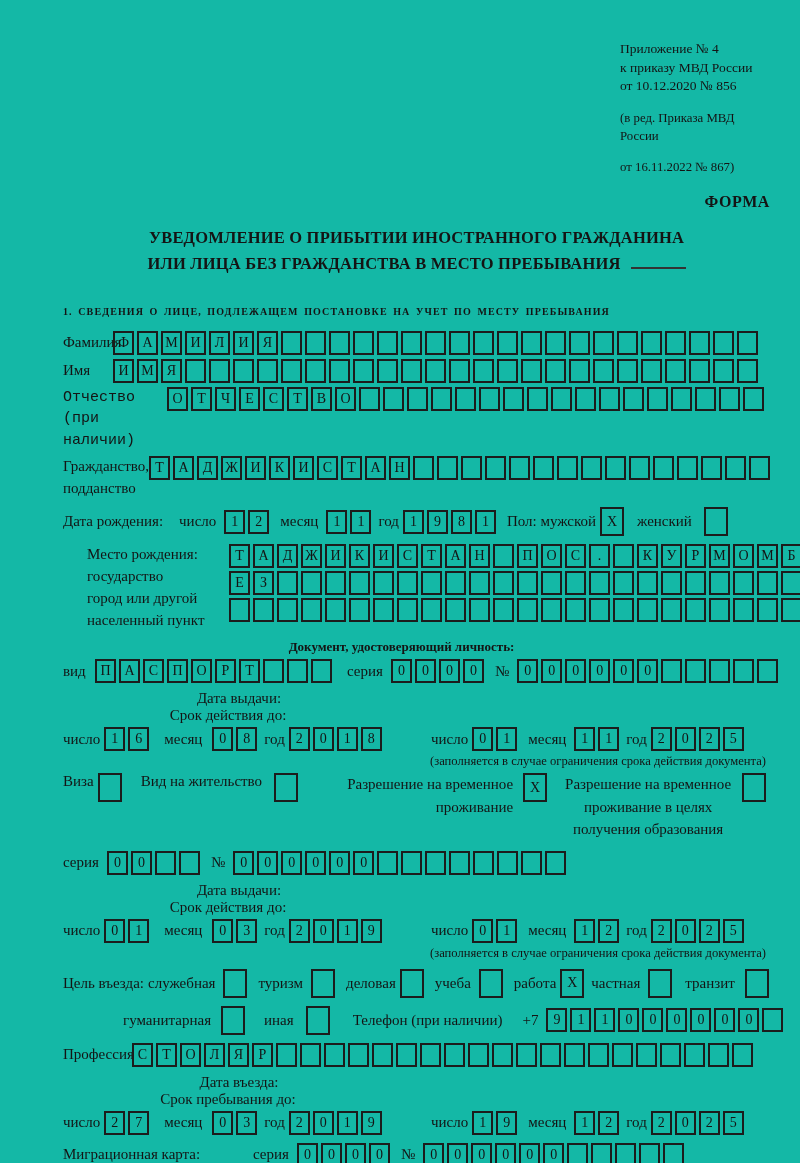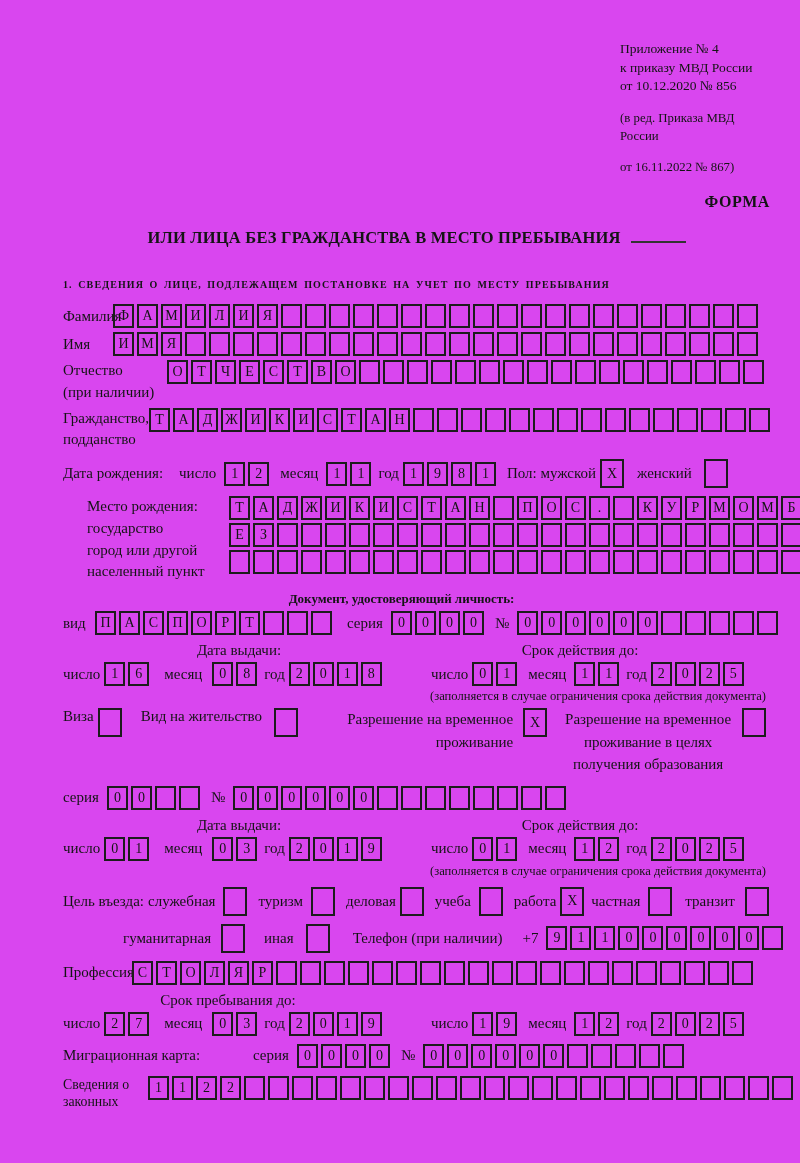--- a/index.html
+++ b/index.html
@@ -1,40 +1,40 @@
 <!DOCTYPE html>
 <html><head>
 <meta charset="utf-8">
 <style>
   html,body{margin:0;padding:0;background:#fff;}
   .page{position:relative;width:800px;height:1163px;box-sizing:border-box;
-        padding:40px 30px 0 63px;background:#d946ef;color:#141414;
+        padding:40px 30px 0 63px;background:#14b8a6;color:#141414;
         font-family:"Liberation Serif","DejaVu Serif",serif;overflow:hidden;}
   .annex{margin-left:557px;font-size:13.5px;line-height:1.38;}
   .annex .rev{margin-top:14px;font-size:12.8px;}
   .forma{text-align:right;font-weight:bold;font-size:16px;margin-top:16px;letter-spacing:.6px;}
   .title{text-align:center;font-weight:bold;font-size:16.5px;line-height:1.6;margin-top:14px;letter-spacing:.2px;}
   .blank{display:inline-block;width:55px;height:13px;border-bottom:2px solid #333;margin-left:10px;}
   .sec{font-weight:bold;font-size:10px;margin-top:28px;letter-spacing:1.1px;word-spacing:2px;white-space:nowrap;}
   .row{display:flex;align-items:center;margin-top:4px;}
   .top{align-items:flex-start;}
   .lbl{font-size:15px;flex:none;}
   .lblcol{flex:none;font-size:15px;line-height:1.45;}
   .boxes{display:inline-flex;flex:none;flex-wrap:nowrap;}
   .box{flex:none;display:inline-flex;align-items:center;justify-content:center;
        width:21px;height:24px;border:2px solid #1c1c1c;margin-right:3px;
        box-sizing:border-box;font-size:14px;background:transparent;}
   .cbx .box{width:24px;height:29px;}
   .mt8{margin-top:8px;} .mt10{margin-top:10px;}
   .g4{margin-left:4px;} .g8{margin-left:8px;} .g10{margin-left:10px;}
   .g12{margin-left:12px;} .g16{margin-left:16px;} .g20{margin-left:20px;}
-  .w50{width:50px;} .w104{width:104px;} .w86{width:86px;} .w142{width:142px;margin-left:24px;}
+  .w50{width:50px;} .w104{width:104px;font-family:Liberation Mono, monospace;} .w86{width:86px;} .w142{width:142px;margin-left:24px;}
   .w32{width:32px;} .w69{width:69px;} .w85{width:85px;} .w170{width:170px;}
   .dochead{text-align:center;font-weight:bold;font-size:13px;margin-top:8px;margin-right:30px;}
-  .dheads{display:flex;margin-top:7px;font-size:15px;}
+  .dheads{display:flex;margin-top:7px;font-size:15px;flex-direction:column;}
   .dheads .h1{width:352px;text-align:center;}
   .dheads .h2{width:330px;text-align:center;}
   .drow{display:flex;align-items:center;margin-top:3px;}
   .dhalf{display:flex;align-items:center;width:352px;flex:none;}
   .note{font-size:12.6px;text-align:right;margin-top:3px;padding-right:4px;}
   .intro{font-size:15px;margin-top:9px;line-height:1.5;}
   .optlbl{flex:none;text-align:center;font-size:15px;line-height:1.5;}
   .o3{width:196px;text-align:right;} .o4{width:172px;}
   .smallcol{font-size:13.8px;line-height:1.25;}
   .boxrows .boxes{margin-top:0;}
@@ -49,20 +49,21 @@
     <div>Приложение № 4</div>
     <div>к приказу МВД России</div>
     <div>от 10.12.2020 № 856</div>
     <div class="rev">(в ред. Приказа МВД России</div>
     <div class="rev">от 16.11.2022 № 867)</div>
   </div>
 
   <div class="forma">ФОРМА</div>
 
   <div class="title">
+    <div>УВЕДОМЛЕНИЕ О ПРИБЫТИИ ИНОСТРАННОГО ГРАЖДАНИНА</div>
     <div><span>ИЛИ ЛИЦА БЕЗ ГРАЖДАНСТВА В МЕСТО ПРЕБЫВАНИЯ</span><span class="blank"></span></div>
   </div>
 
   <div class="sec">1. СВЕДЕНИЯ О ЛИЦЕ, ПОДЛЕЖАЩЕМ ПОСТАНОВКЕ НА УЧЕТ ПО МЕСТУ ПРЕБЫВАНИЯ</div>
 
   <div class="row" style="margin-top:14px;">
     <span class="lbl w50">Фамилия</span>
     <span class="boxes">
         <span class="box">Ф</span>
         <span class="box">А</span>
@@ -575,20 +576,21 @@
         <span class="box"></span>
         <span class="box"></span>
         <span class="box"></span>
         <span class="box"></span>
         <span class="box"></span>
         <span class="box"></span>
       </span>
   </div>
 
   <div class="dheads mt8">
+    <span class="h1">Дата въезда:</span>
     <span class="h2">Срок пребывания до:</span>
   </div>
   <div class="drow">
     <span class="dhalf">
       <span class="lbl">число</span>
       <span class="boxes g4">
           <span class="box">2</span>
           <span class="box">7</span>
         </span>
       <span class="lbl g12">месяц</span>

